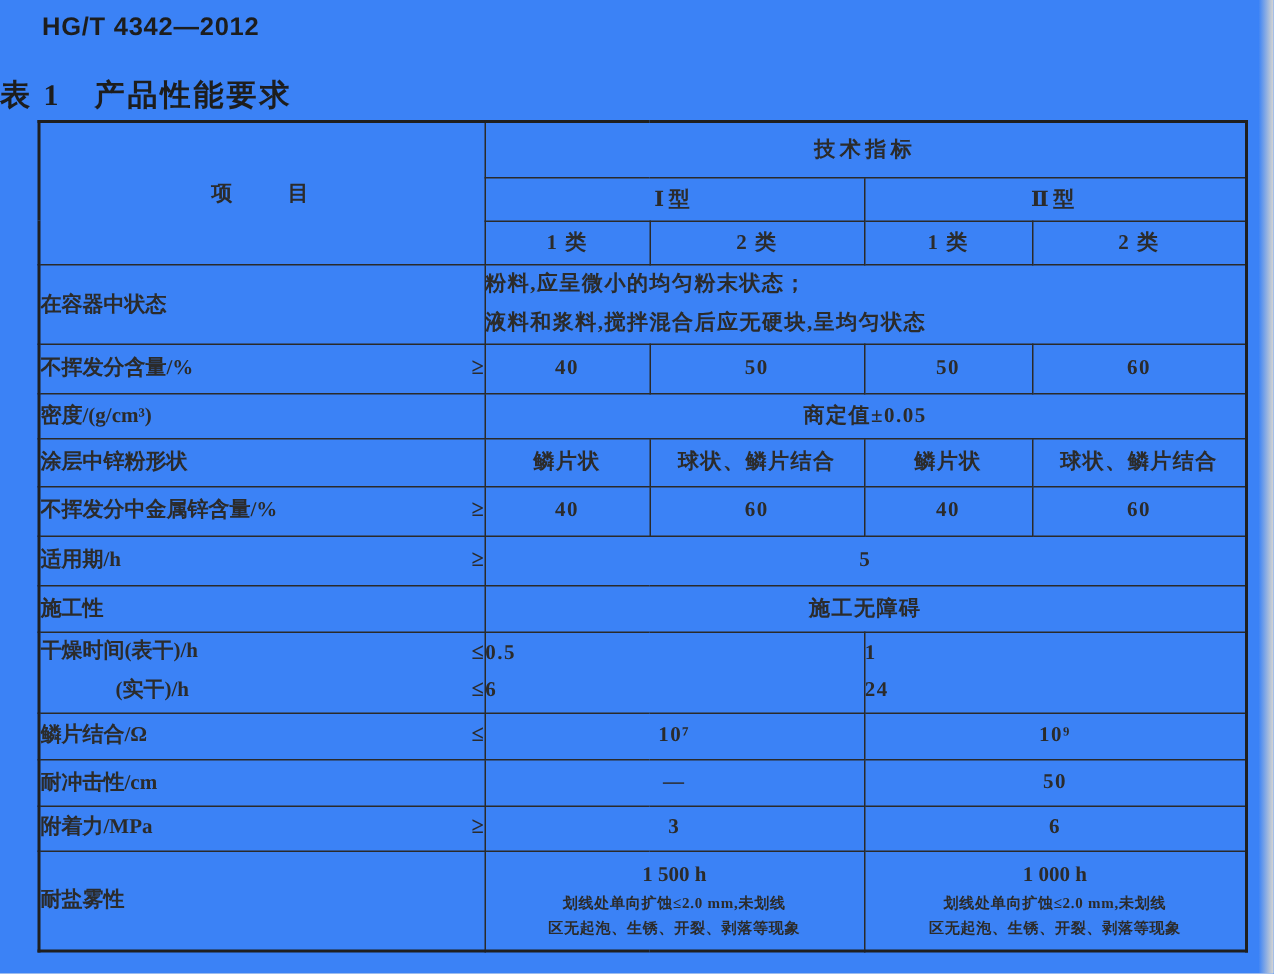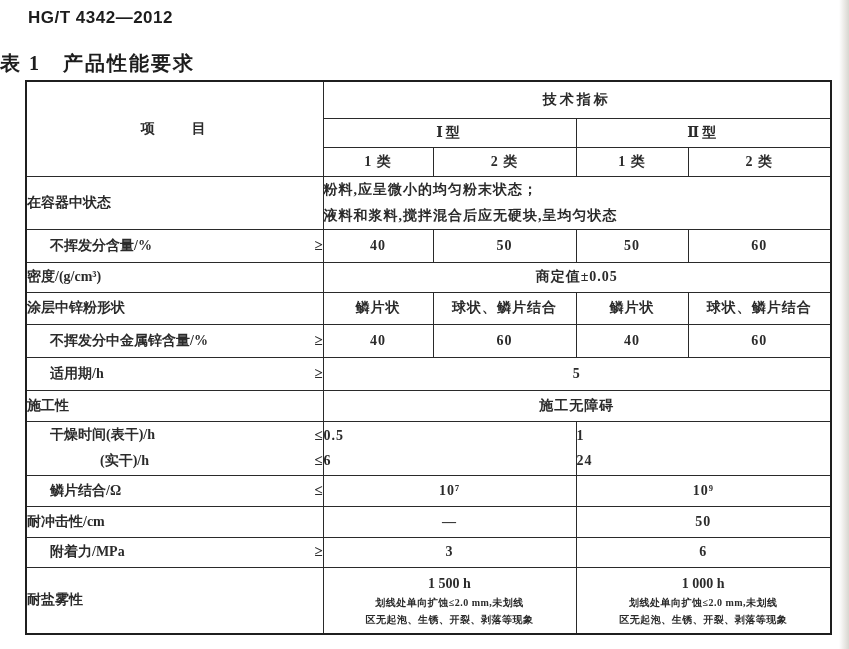--- a/index.html
+++ b/index.html
@@ -2,21 +2,21 @@
 <html><head>
 <meta charset="utf-8">
 <style>
   * { margin: 0; padding: 0; box-sizing: border-box; }
   html, body { background: #e8e8e6; }
   .page {
     position: relative;
     width: 849px;
     height: 649px;
     margin: 0 auto;
-    background: #ffffff;
+    background: #3b82f6;
     font-family: "Liberation Serif", "DejaVu Serif", serif;
     color: #2b2b2b;
     overflow: hidden;
   }
   .doc-code {
     position: absolute;
     top: 8px;
     left: 28px;
     font-family: "Liberation Sans", "DejaVu Sans", sans-serif;
     font-weight: bold;
@@ -52,21 +52,20 @@
     overflow: hidden;
   }
   .val { text-align: center; letter-spacing: 1px; }
   .hdr { text-align: center; letter-spacing: 3px; }
   .lblcell { padding: 0 10px 0 8px; }
   .lblrow {
     display: flex;
     justify-content: space-between;
     align-items: center;
     line-height: 1.7;
-    padding-left: 23px;
   }
   .lblrow .sym { font-size: 15px; }
   .indent1 { padding-left: 50px; text-align: right; }
   .twoline { line-height: 1.8; letter-spacing: 1px; }
   .threeline { text-align: center; line-height: 1.65; }
   .threeline .crit { letter-spacing: 0.5px; font-size: 10px; }
   .scan-noise {
     position: absolute; right: 0; top: 0; width: 10px; height: 649px;
     background: linear-gradient(to left, #d8d6d0, rgba(216,214,208,0));
     pointer-events: none;

